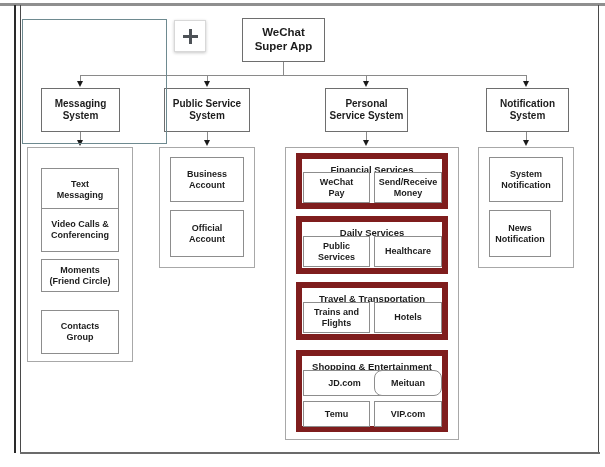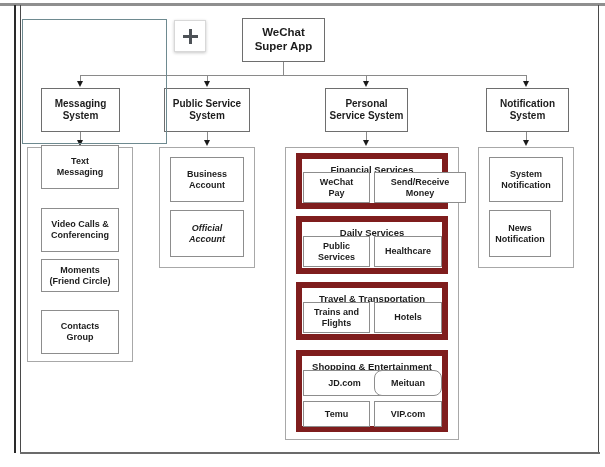--- a/index.html
+++ b/index.html
@@ -168,50 +168,50 @@
     <span class="lbl">Public Service<br>System</span>
   </div>
   <div class="node sys" style="left:325px; top:88px; width:83px; height:44px;">
     <span class="lbl">Personal<br>Service System</span>
   </div>
   <div class="node sys" style="left:486px; top:88px; width:83px; height:44px;">
     <span class="lbl">Notification<br>System</span>
   </div>
 
   <div class="group" style="left:27px; top:147px; width:106px; height:215px;"></div>
-  <div class="node leaf" style="left:41px; top:145px; width:78px; height:44px;">
+  <div class="node leaf" style="left:41px; top:168px; width:78px; height:44px;">
     <span class="lbl">Text<br>Messaging</span>
   </div>
   <div class="node leaf" style="left:41px; top:208px; width:78px; height:44px;">
     <span class="lbl">Video Calls &amp;<br>Conferencing</span>
   </div>
   <div class="node leaf" style="left:41px; top:259px; width:78px; height:33px;">
     <span class="lbl">Moments<br>(Friend Circle)</span>
   </div>
   <div class="node leaf" style="left:41px; top:310px; width:78px; height:44px;">
     <span class="lbl">Contacts<br>Group</span>
   </div>
 
   <div class="group" style="left:159px; top:147px; width:96px; height:121px;"></div>
   <div class="node leaf" style="left:170px; top:157px; width:74px; height:45px;">
     <span class="lbl">Business<br>Account</span>
   </div>
-  <div class="node leaf" style="left:170px; top:210px; width:74px; height:47px;font-style:italic;">
+  <div class="node leaf" style="left:170px; top:210px; width:74px; height:47px;">
     <span class="lbl">Official<br>Account</span>
   </div>
 
   <div class="group" style="left:285px; top:147px; width:174px; height:293px;"></div>
 
   <div class="subgroup" style="left:296px; top:153px; width:152px; height:56px;">
     <div class="subgroup-title" style="top:5px;">Financial Services</div>
   </div>
   <div class="node leaf" style="left:303px; top:172px; width:67px; height:31px;">
     <span class="lbl">WeChat<br>Pay</span>
   </div>
-  <div class="node leaf" style="left:374px; top:172px; width:92px; height:31px;text-align:center;">
+  <div class="node leaf" style="left:374px; top:172px; width:68px; height:31px;text-align:center;">
     <span class="lbl">Send/Receive<br>Money</span>
   </div>
 
   <div class="subgroup" style="left:296px; top:216px; width:152px; height:58px;">
     <div class="subgroup-title" style="top:5px;">Daily Services</div>
   </div>
   <div class="node leaf" style="left:303px; top:236px; width:67px; height:31px;">
     <span class="lbl">Public<br>Services</span>
   </div>
   <div class="node leaf" style="left:374px; top:236px; width:68px; height:31px;">

